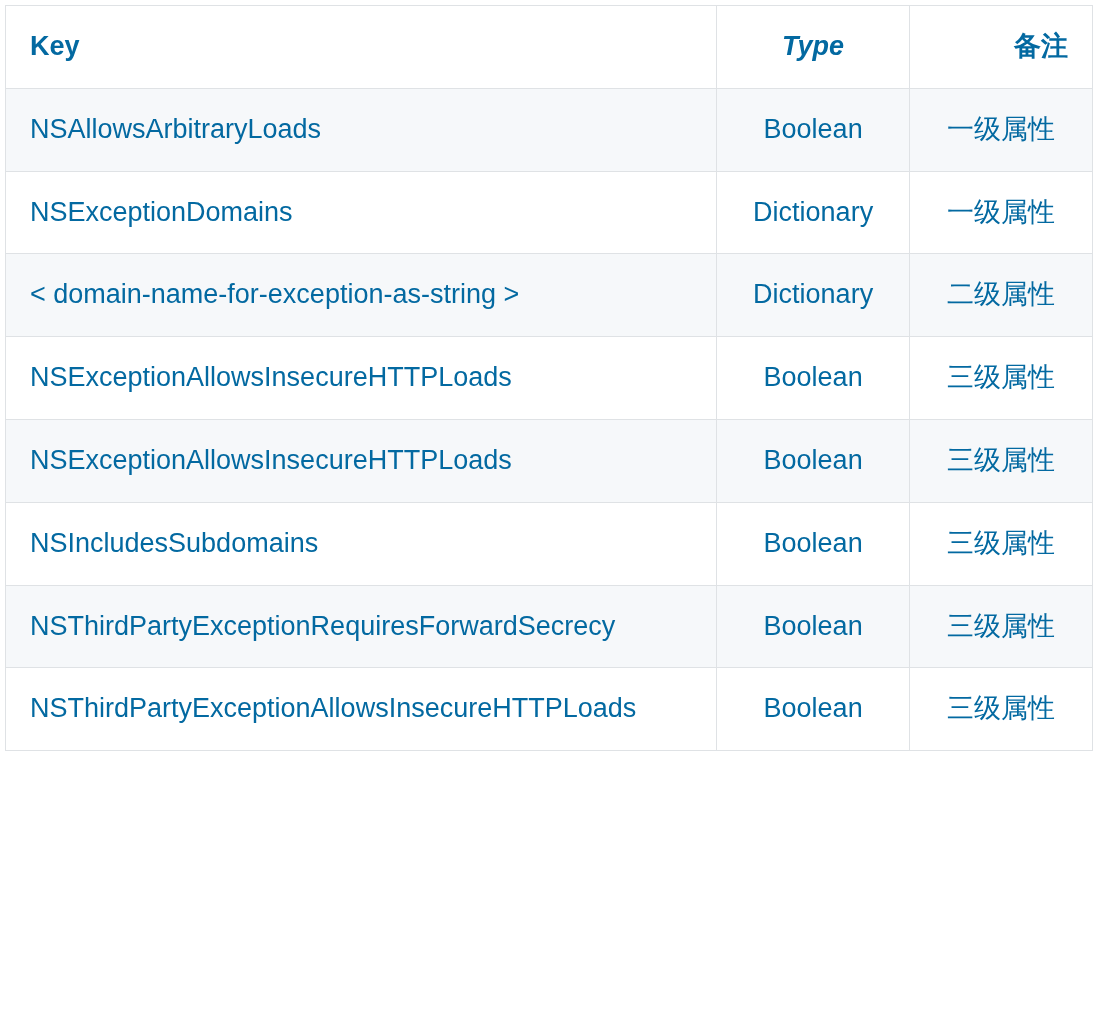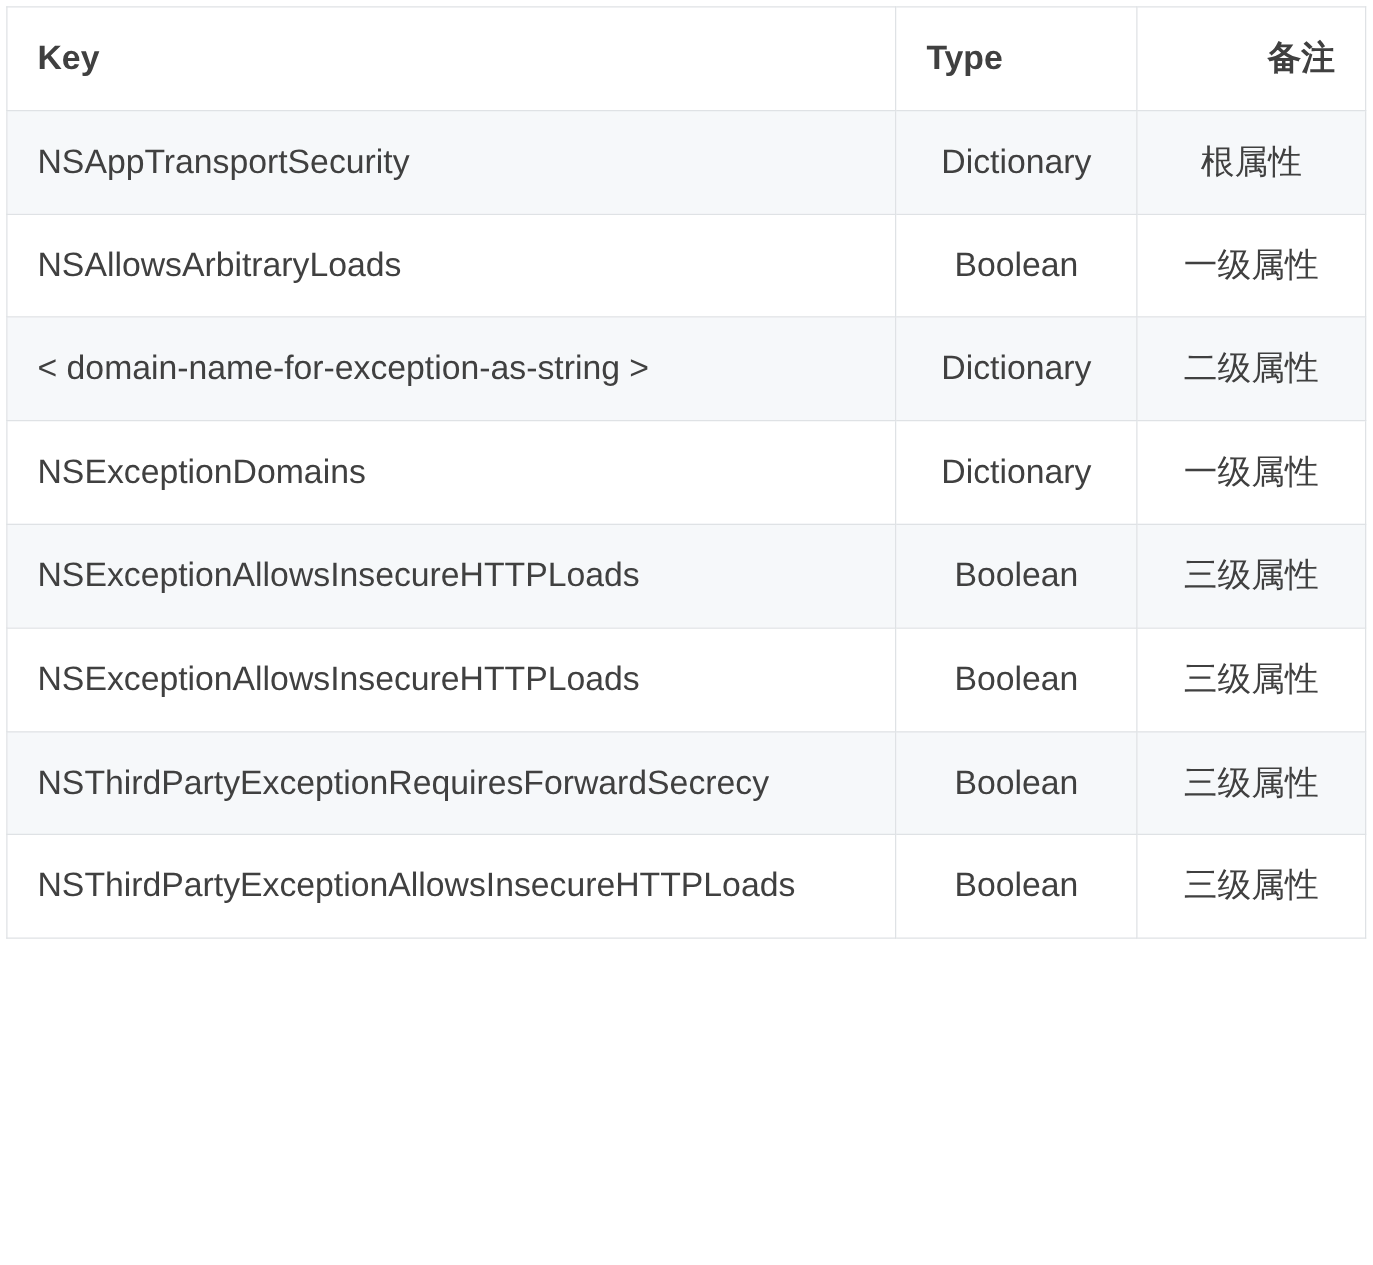--- a/index.html
+++ b/index.html
@@ -16,35 +16,36 @@
     table {
       width: 100%;
       border-collapse: collapse;
       table-layout: fixed;
     }
     th, td {
       border: 1px solid #dfe2e5;
       padding: 22px 24px;
       font-size: 27px;
       line-height: 1.4;
-      color: #404040;
+      color: #0369a1;
       vertical-align: middle;
     }
     th {
       font-weight: 600;
       background: #ffffff;
       text-align: left;
     }
     th.col-key {
       width: 700px;
       text-align: left;
     }
     th.col-type {
       width: 190px;
-      text-align: left;
+      text-align: center;
+      font-style: italic;
     }
     th.col-note {
       width: 180px;
       text-align: right;
     }
     td.col-key {
       text-align: left;
     }
     td.col-type, td.col-note {
       text-align: center;
@@ -65,46 +66,46 @@
 <table>
   <thead>
     <tr>
       <th class="col-key">Key</th>
       <th class="col-type">Type</th>
       <th class="col-note">备注</th>
     </tr>
   </thead>
   <tbody>
     <tr>
-      <td class="col-key">NSAppTransportSecurity</td>
-      <td class="col-type">Dictionary</td>
-      <td class="col-note">根属性</td>
+      <td class="col-key">NSAllowsArbitraryLoads</td>
+      <td class="col-type">Boolean</td>
+      <td class="col-note">一级属性</td>
     </tr>
     <tr>
-      <td class="col-key">NSAllowsArbitraryLoads</td>
-      <td class="col-type">Boolean</td>
+      <td class="col-key">NSExceptionDomains</td>
+      <td class="col-type">Dictionary</td>
       <td class="col-note">一级属性</td>
     </tr>
     <tr>
       <td class="col-key">&lt; domain-name-for-exception-as-string &gt;</td>
       <td class="col-type">Dictionary</td>
       <td class="col-note">二级属性</td>
     </tr>
     <tr>
-      <td class="col-key">NSExceptionDomains</td>
-      <td class="col-type">Dictionary</td>
-      <td class="col-note">一级属性</td>
+      <td class="col-key">NSExceptionAllowsInsecureHTTPLoads</td>
+      <td class="col-type">Boolean</td>
+      <td class="col-note">三级属性</td>
     </tr>
     <tr>
       <td class="col-key">NSExceptionAllowsInsecureHTTPLoads</td>
       <td class="col-type">Boolean</td>
       <td class="col-note">三级属性</td>
     </tr>
     <tr>
-      <td class="col-key">NSExceptionAllowsInsecureHTTPLoads</td>
+      <td class="col-key">NSIncludesSubdomains</td>
       <td class="col-type">Boolean</td>
       <td class="col-note">三级属性</td>
     </tr>
     <tr>
       <td class="col-key">NSThirdPartyExceptionRequiresForwardSecrecy</td>
       <td class="col-type">Boolean</td>
       <td class="col-note">三级属性</td>
     </tr>
     <tr>
       <td class="col-key">NSThirdPartyExceptionAllowsInsecureHTTPLoads</td>

